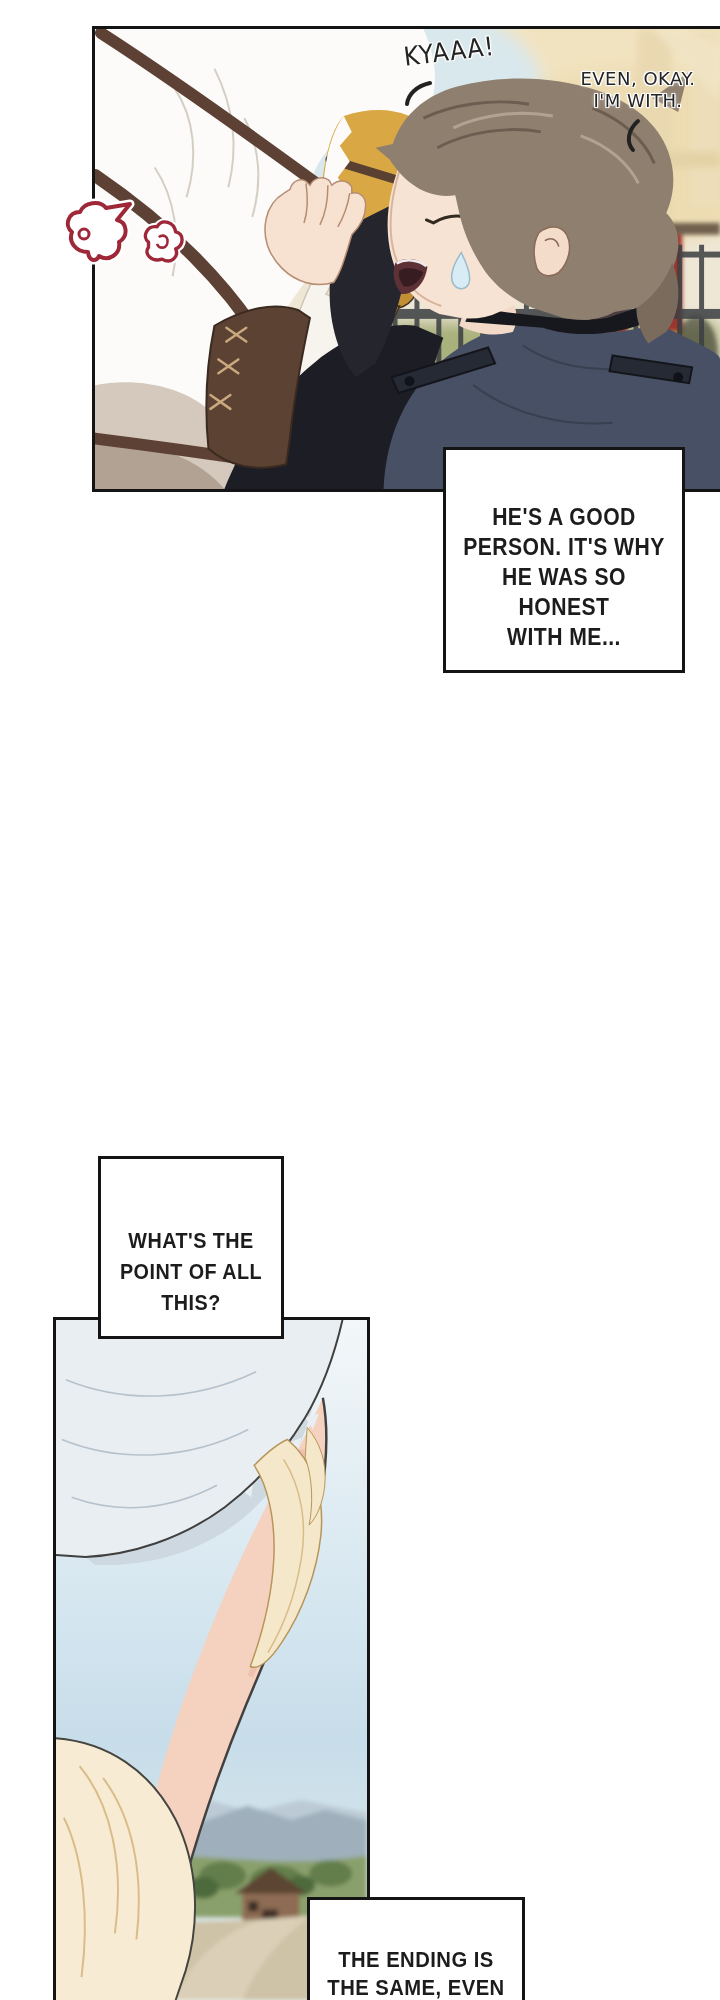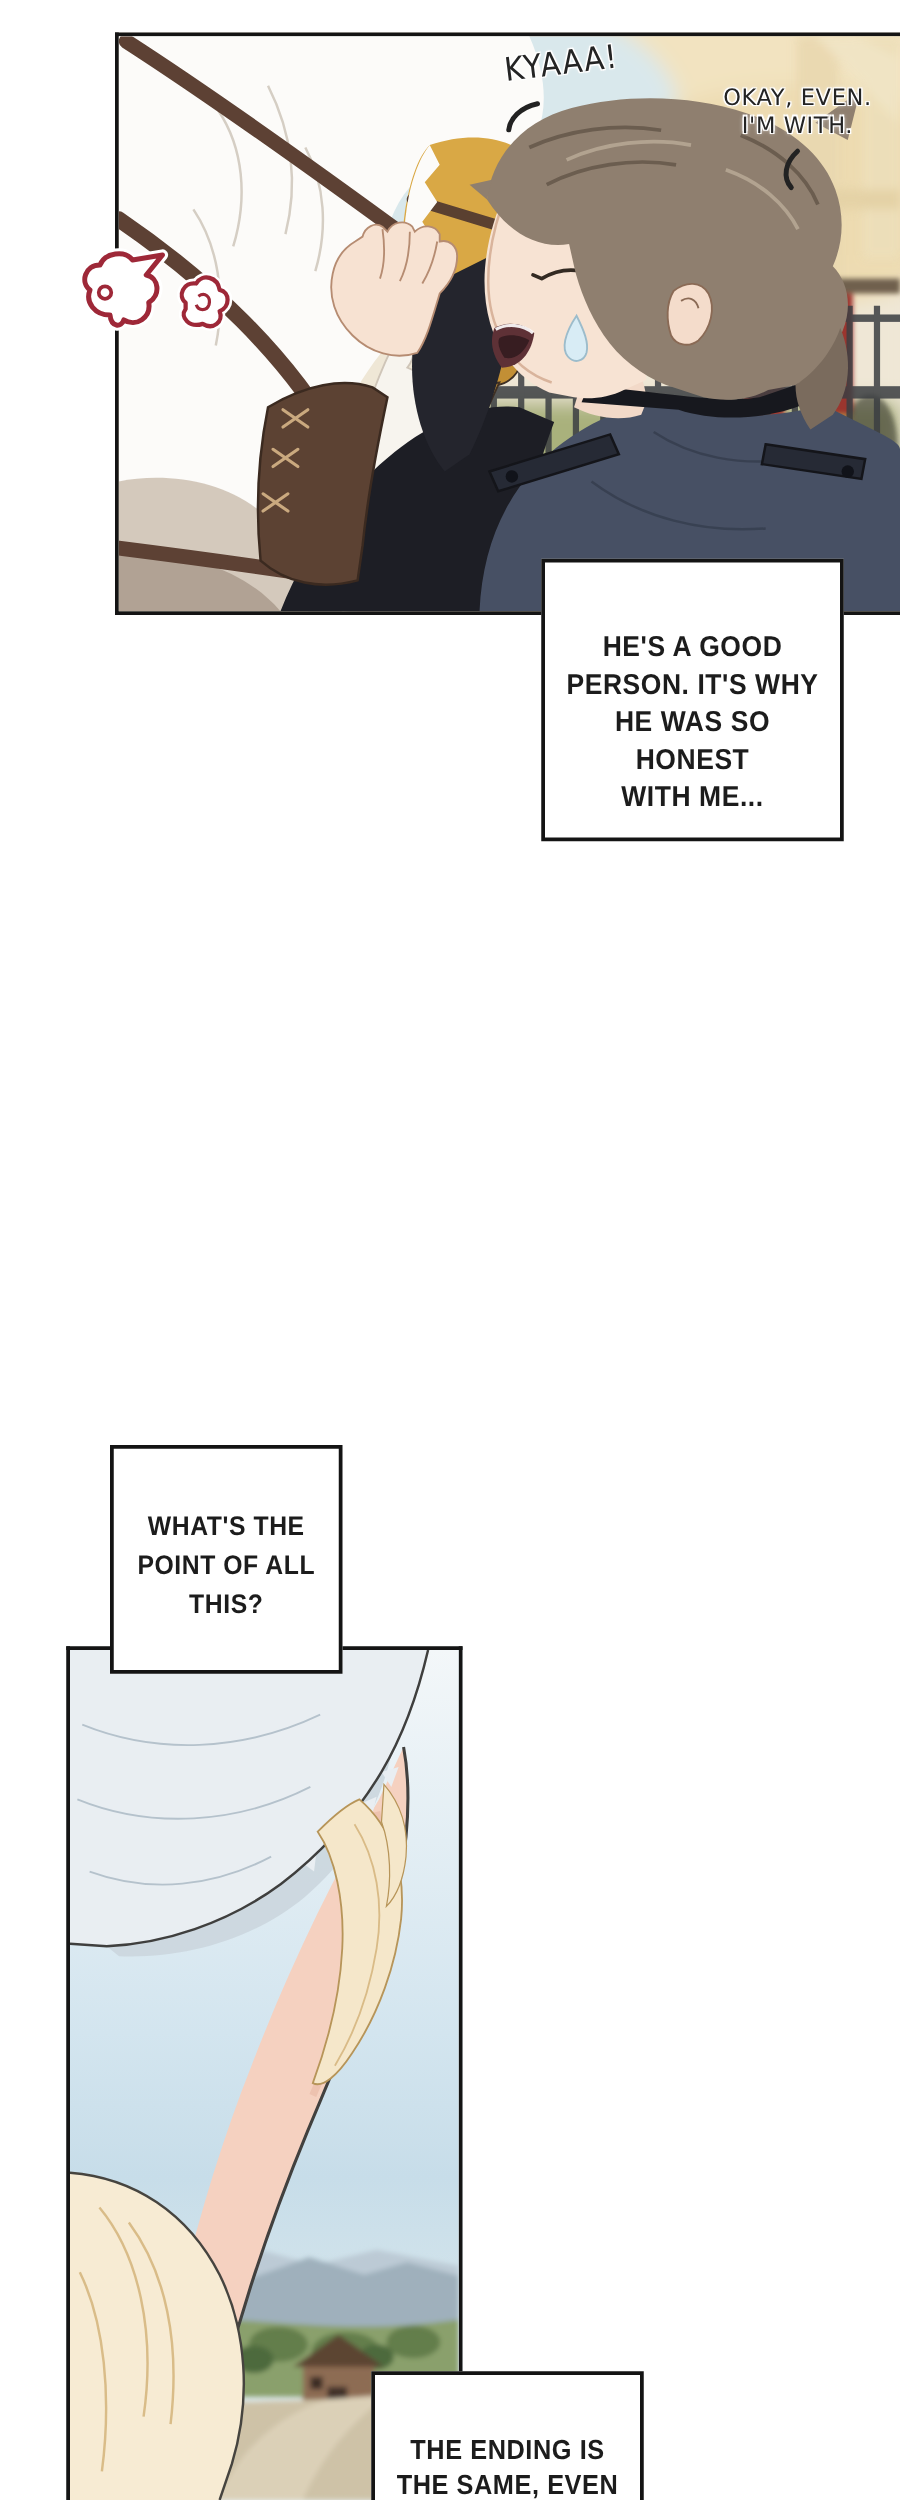--- a/index.html
+++ b/index.html
@@ -3,24 +3,24 @@
 <meta charset="utf-8">
 <style>
   html,body{margin:0;padding:0;background:#ffffff;}
   .page{position:relative;width:720px;height:2000px;margin:0 auto;background:#ffffff;overflow:hidden;
         font-family:"Liberation Sans",sans-serif;}
   .panel{position:absolute;box-sizing:border-box;border:3px solid #141414;overflow:hidden;background:#efe7d6;z-index:1;}
   .panel svg{display:block;width:100%;height:100%;}
   #panel1{left:92px;top:26px;width:628px;height:466px;border-right:0;}
   #panel2{left:53px;top:1317px;width:317px;height:683px;border-bottom:0;background:#e8f1f5;}
   .nbox{position:absolute;box-sizing:border-box;border:3px solid #141414;background:#ffffff;z-index:5;
-        text-align:center;color:#1c1c1c;font-weight:700;}
+        text-align:center;color:#1c1c1c;font-weight:700;margin-left:10px;}
   .nbox .nline{display:block;transform:scaleX(0.92);transform-origin:50% 50%;letter-spacing:0.5px;}
   #nbox1{left:433px;top:447px;width:242px;height:226px;padding-top:52px;font-size:23px;line-height:30px;}
-  #nbox2{left:88px;top:1156px;width:186px;height:183px;padding-top:47px;font-size:21.5px;line-height:31px;}
+  #nbox2{left:88px;top:1156px;width:186px;height:183px;padding-top:67px;font-size:21.5px;line-height:31px;}
   #nbox3{left:297px;top:1897px;width:218px;height:145px;padding-top:46px;font-size:22px;line-height:28px;}
   .sfx,.bubble{position:absolute;color:#242424;font-family:"DejaVu Sans",sans-serif;z-index:4;
         text-shadow:0 0 2px #fff,0 0 4px #fff,1px 1px 0 #fff,-1px 1px 0 #fff,1px -1px 0 #fff,-1px -1px 0 #fff;}
   #sfx-kyaaa{left:402px;top:42px;width:120px;font-size:26px;letter-spacing:1px;transform:rotate(-7deg) scaleX(.9);
         transform-origin:left top;font-weight:400;}
   #bubble-okay{left:563px;top:68px;width:150px;font-size:18px;line-height:22px;text-align:center;letter-spacing:.5px;}
   .tail{position:absolute;z-index:4;}
   #doodle{position:absolute;left:54px;top:190px;z-index:6;}
 </style>
 </head>
@@ -186,21 +186,21 @@
   </section>
 
   <div class="sfx" id="sfx-kyaaa">
     <span>KYAAA!</span>
   </div>
   <svg class="tail" style="left:404px;top:80px;" width="30" height="26">
     <path d="M26,3 C12,6 4,15 3,24" stroke="#222" stroke-width="4" fill="none" stroke-linecap="round"></path>
   </svg>
 
   <div class="bubble" id="bubble-okay">
-    <div>OKAY, EVEN.</div>
+    <div>EVEN, OKAY.</div>
     <div>I'M WITH.</div>
   </div>
   <svg class="tail" style="left:622px;top:118px;" width="26" height="36">
     <path d="M16,3 C6,12 4,24 11,32" stroke="#222" stroke-width="4" fill="none" stroke-linecap="round"></path>
   </svg>
 
   <svg id="doodle" width="150" height="96">
     <g>
       <path d="M34,62 C22,62 14,52 18,42 C10,36 14,22 26,22 C30,12 46,10 52,18 L76,14 L63,30
                C73,32 75,46 65,52 C67,64 55,72 45,66 C43,72 35,72 34,62 Z" fill="#ffffff" stroke="#ffffff" stroke-width="9" stroke-linejoin="round"></path>

